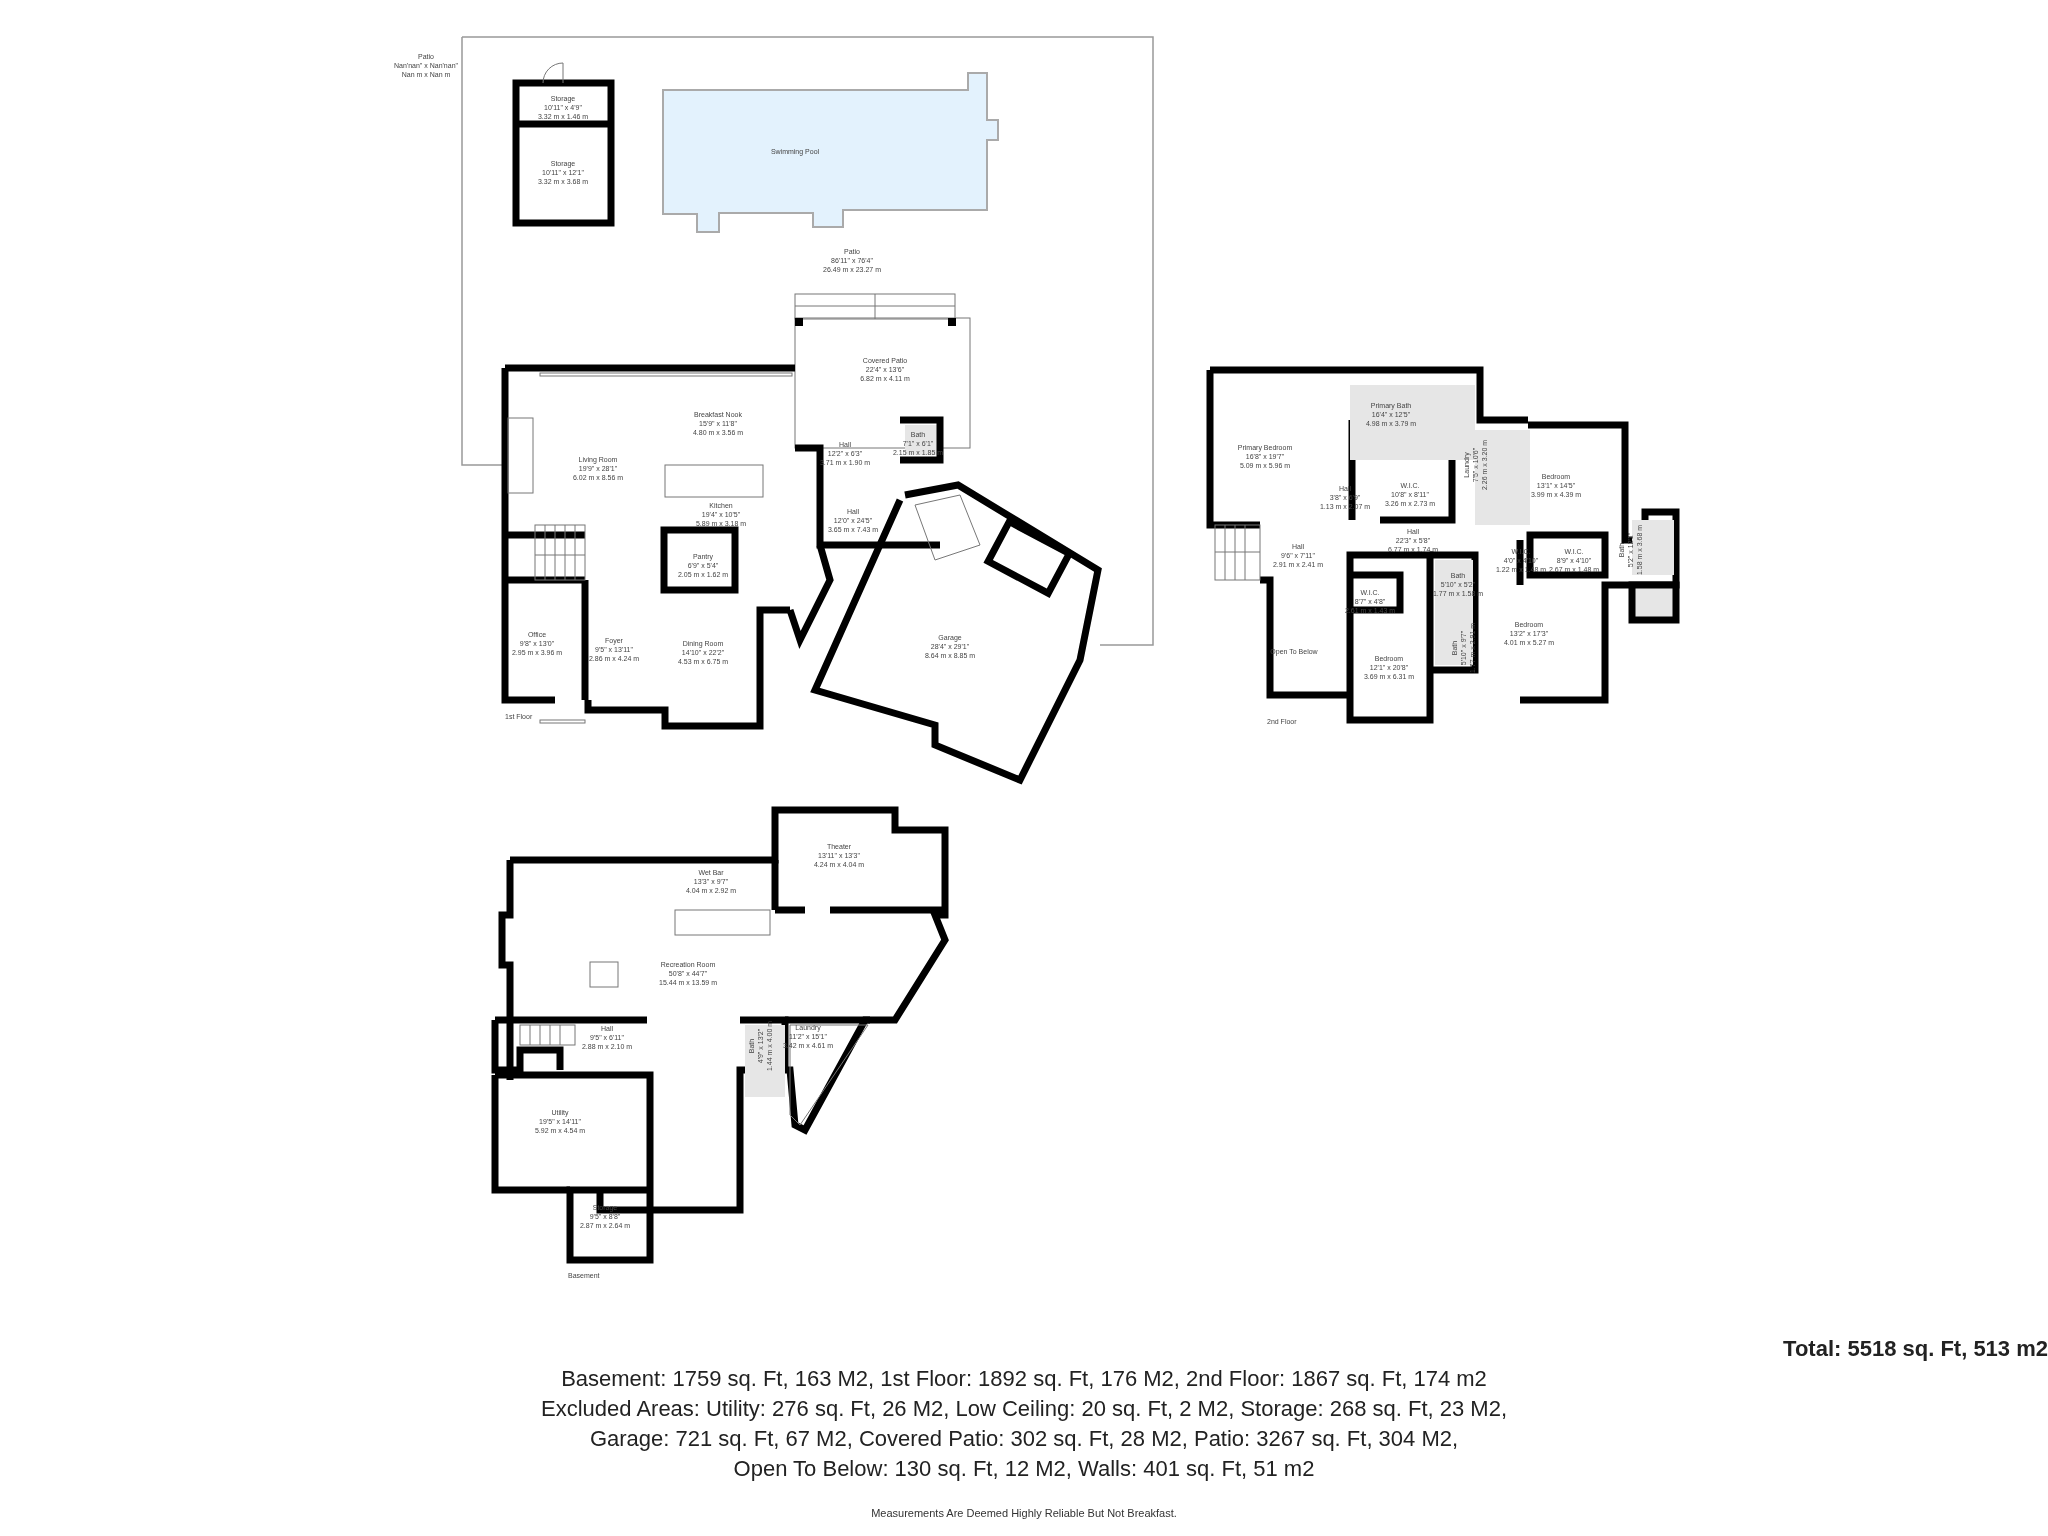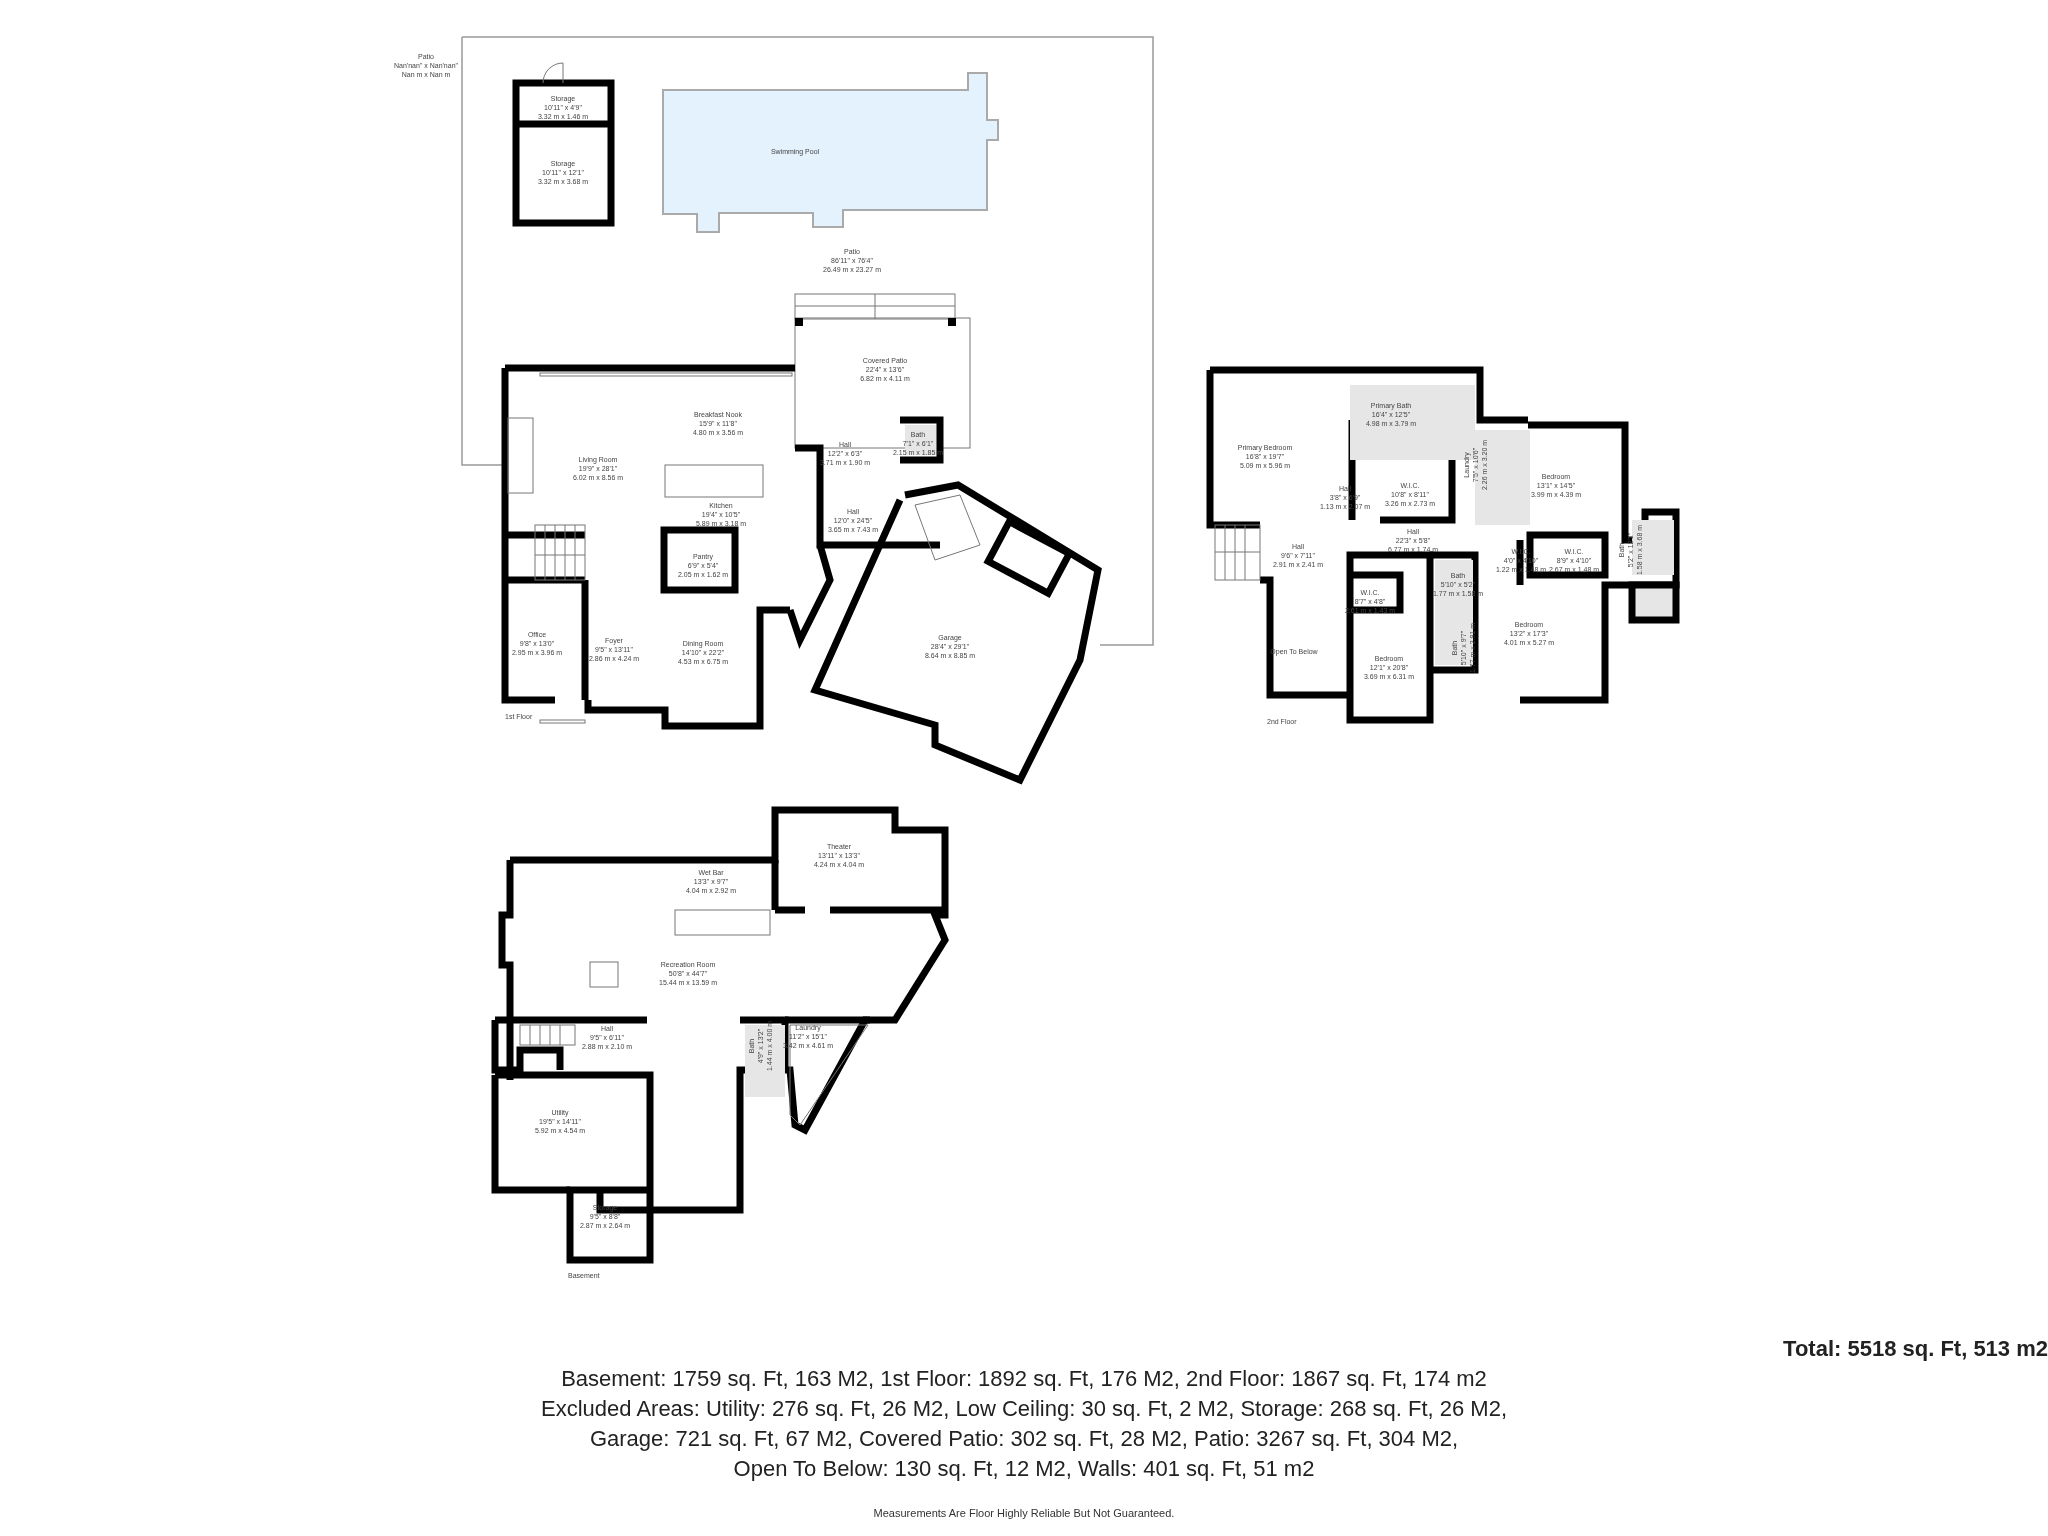--- a/index.html
+++ b/index.html
@@ -341,16 +341,16 @@
 </div>
 <div class="room-label" style="left:605px;top:1216px;">
   <span>Storage</span>
   <span>9'5" x 8'8"</span>
   <span>2.87 m x 2.64 m</span>
 </div>
 <div class="floor-label" style="left:568px;top:1272px;">Basement</div>
 
 <div class="summary-line" style="top:1336px;font-weight:bold;text-align:right;">Total: 5518 sq. Ft, 513 m2</div>
 <div class="summary-line" style="top:1366px;">Basement: 1759 sq. Ft, 163 M2, 1st Floor: 1892 sq. Ft, 176 M2, 2nd Floor: 1867 sq. Ft, 174 m2</div>
-<div class="summary-line" style="top:1396px;">Excluded Areas: Utility: 276 sq. Ft, 26 M2, Low Ceiling: 30 sq. Ft, 2 M2, Storage: 268 sq. Ft, 26 M2,</div>
+<div class="summary-line" style="top:1396px;">Excluded Areas: Utility: 276 sq. Ft, 26 M2, Low Ceiling: 20 sq. Ft, 2 M2, Storage: 268 sq. Ft, 23 M2,</div>
 <div class="summary-line" style="top:1426px;text-align:center;">Garage: 721 sq. Ft, 67 M2, Covered Patio: 302 sq. Ft, 28 M2, Patio: 3267 sq. Ft, 304 M2,</div>
 <div class="summary-line" style="top:1456px;">Open To Below: 130 sq. Ft, 12 M2, Walls: 401 sq. Ft, 51 m2</div>
-<div class="disclaimer">Measurements Are Floor Highly Reliable But Not Guaranteed.</div>
+<div class="disclaimer">Measurements Are Deemed Highly Reliable But Not Breakfast.</div>
 
 </body></html>

